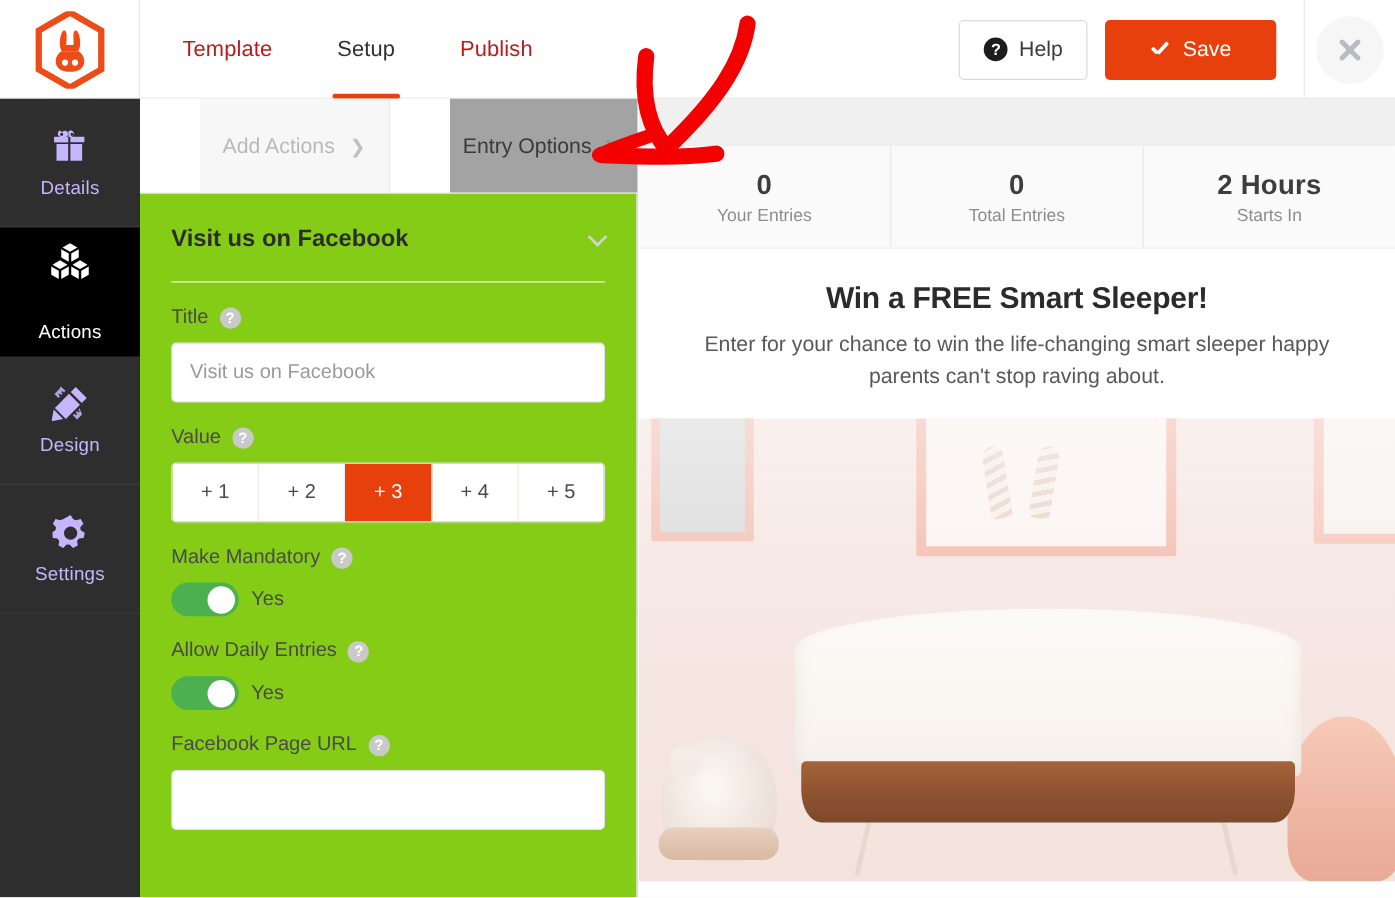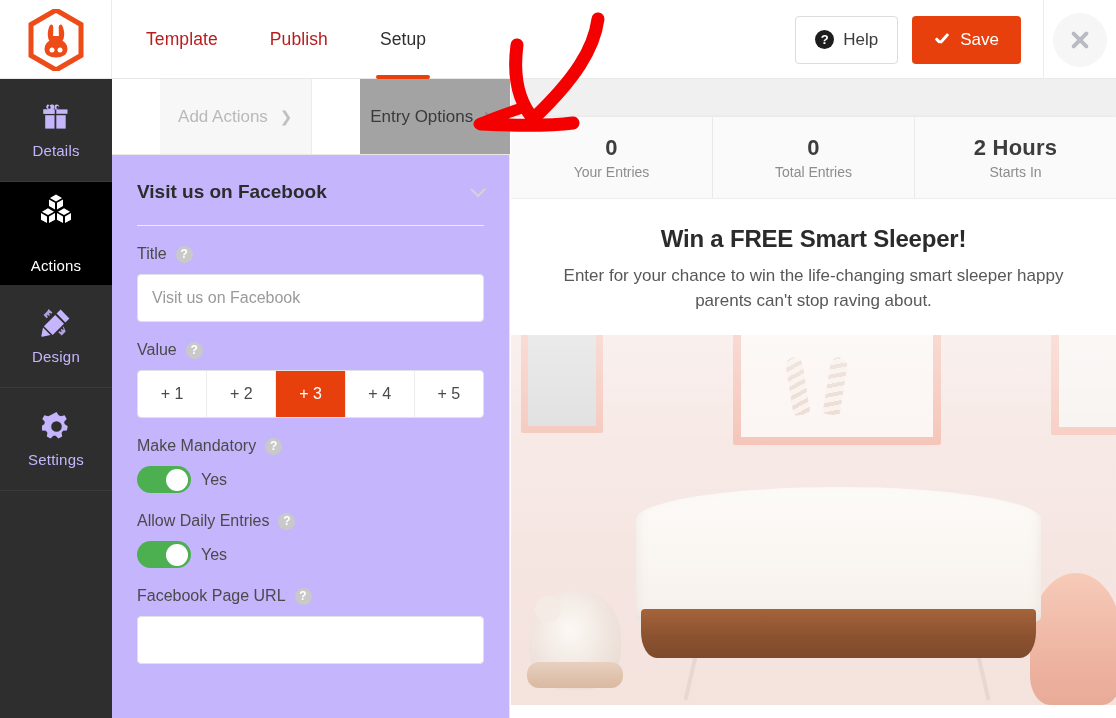--- a/index.html
+++ b/index.html
@@ -29,21 +29,21 @@
                         bottom:0; height:4px; background:#e8400c; border-radius:2px; }
 
   .topright { position:absolute; right:0; top:0; height:79px; display:flex;
               align-items:center; }
   .btn-help { display:flex; align-items:center; gap:9px; height:48px; padding:0 19px;
               border:1px solid #dcdcdc; border-radius:4px; background:#fff;
               font-size:17px; color:#3b3b3b; cursor:pointer; }
   .help-dot { width:19px; height:19px; border-radius:50%; background:#1d1d1d;
               color:#fff; font-size:13px; font-weight:bold; display:flex;
               align-items:center; justify-content:center; line-height:1; }
-  .btn-save { display:flex; align-items:center; gap:10px; height:48px; padding:0 22px;
+  .btn-save { display:flex; align-items:center; gap:10px; height:48px; padding:0 36px;
               border:none; border-radius:4px; background:#e8400c; color:#fff;
               font-size:17px; cursor:pointer; margin-left:14px;justify-content:space-between; }
   .chk { width:16px; height:16px; position:relative; display:inline-block; }
   .chk::before { content:""; position:absolute; left:1px; top:7px; width:6px; height:2.6px;
                  background:#fff; transform:rotate(45deg); border-radius:1px; }
   .chk::after { content:""; position:absolute; left:4px; top:5px; width:12px; height:2.6px;
                 background:#fff; transform:rotate(-48deg); border-radius:1px; }
   .close-sep { width:1px; height:79px; background:#ececec; margin-left:22px; }
   .btn-close { width:72px; height:79px; display:flex; align-items:center;
                justify-content:center; cursor:pointer; }
@@ -72,21 +72,21 @@
   .stab { flex:1; display:flex; align-items:center; justify-content:center; gap:12px;
           font-size:17px; cursor:pointer; position:relative;margin-left:48px; }
   .stab.dim { background:#f7f7f7; color:#b9b9b9; border-right:1px solid #ececec; }
   .stab.cur { background:#a3a3a3; color:#3a3a3a; }
   .arr-r { font-size:15px; color:#c0c0c0; }
   .cv { width:14px; height:9px; position:relative; }
   .cv svg { display:block; }
 
   
   .form { position:absolute; left:112px; top:155px; width:398px; height:563px;
-          background:#c4b5fd; border-right:1px solid #e8e8e8; overflow:hidden; padding:0 25px; }
+          background:#84cc16; border-right:1px solid #e8e8e8; overflow:hidden; padding:0 25px; }
   .acc-head { display:flex; align-items:center; justify-content:space-between;
               padding:26px 0 22px 0; border-bottom:1px solid #ededed; cursor:pointer; }
   .acc-title { font-size:19px; font-weight:bold; color:#2c2c2c; }
   .field { margin-top:19px; }
   .flabel { display:flex; align-items:center; gap:9px; font-size:16px; color:#4a4a4a;
             margin-bottom:11px; }
   .qm { width:17px; height:17px; border-radius:50%; background:#c9c9c9; color:#fff;
         font-size:12px; font-weight:bold; display:flex; align-items:center;
         justify-content:center; line-height:1; cursor:pointer; }
   .tinput { width:100%; height:48px; border:1px solid #e2e2e2; border-radius:4px;
@@ -182,25 +182,25 @@
           <circle cx="24" cy="41" r="2.5" fill="#fff"></circle>
           <circle cx="32" cy="41" r="2.5" fill="#fff"></circle>
         </svg>
       </div>
     </div>
 
     <div class="maintabs">
       <div class="mtab">
         <span>Template</span>
       </div>
+      <div class="mtab active">
+        <span>Setup</span>
+      </div>
       <div class="mtab">
         <span>Publish</span>
-      </div>
-      <div class="mtab active">
-        <span>Setup</span>
       </div>
     </div>
 
     <div class="topright">
       <div class="btn-help">
         <span class="help-dot">?</span>
         <span>Help</span>
       </div>
       <div class="btn-save">
         <span class="chk"></span>

